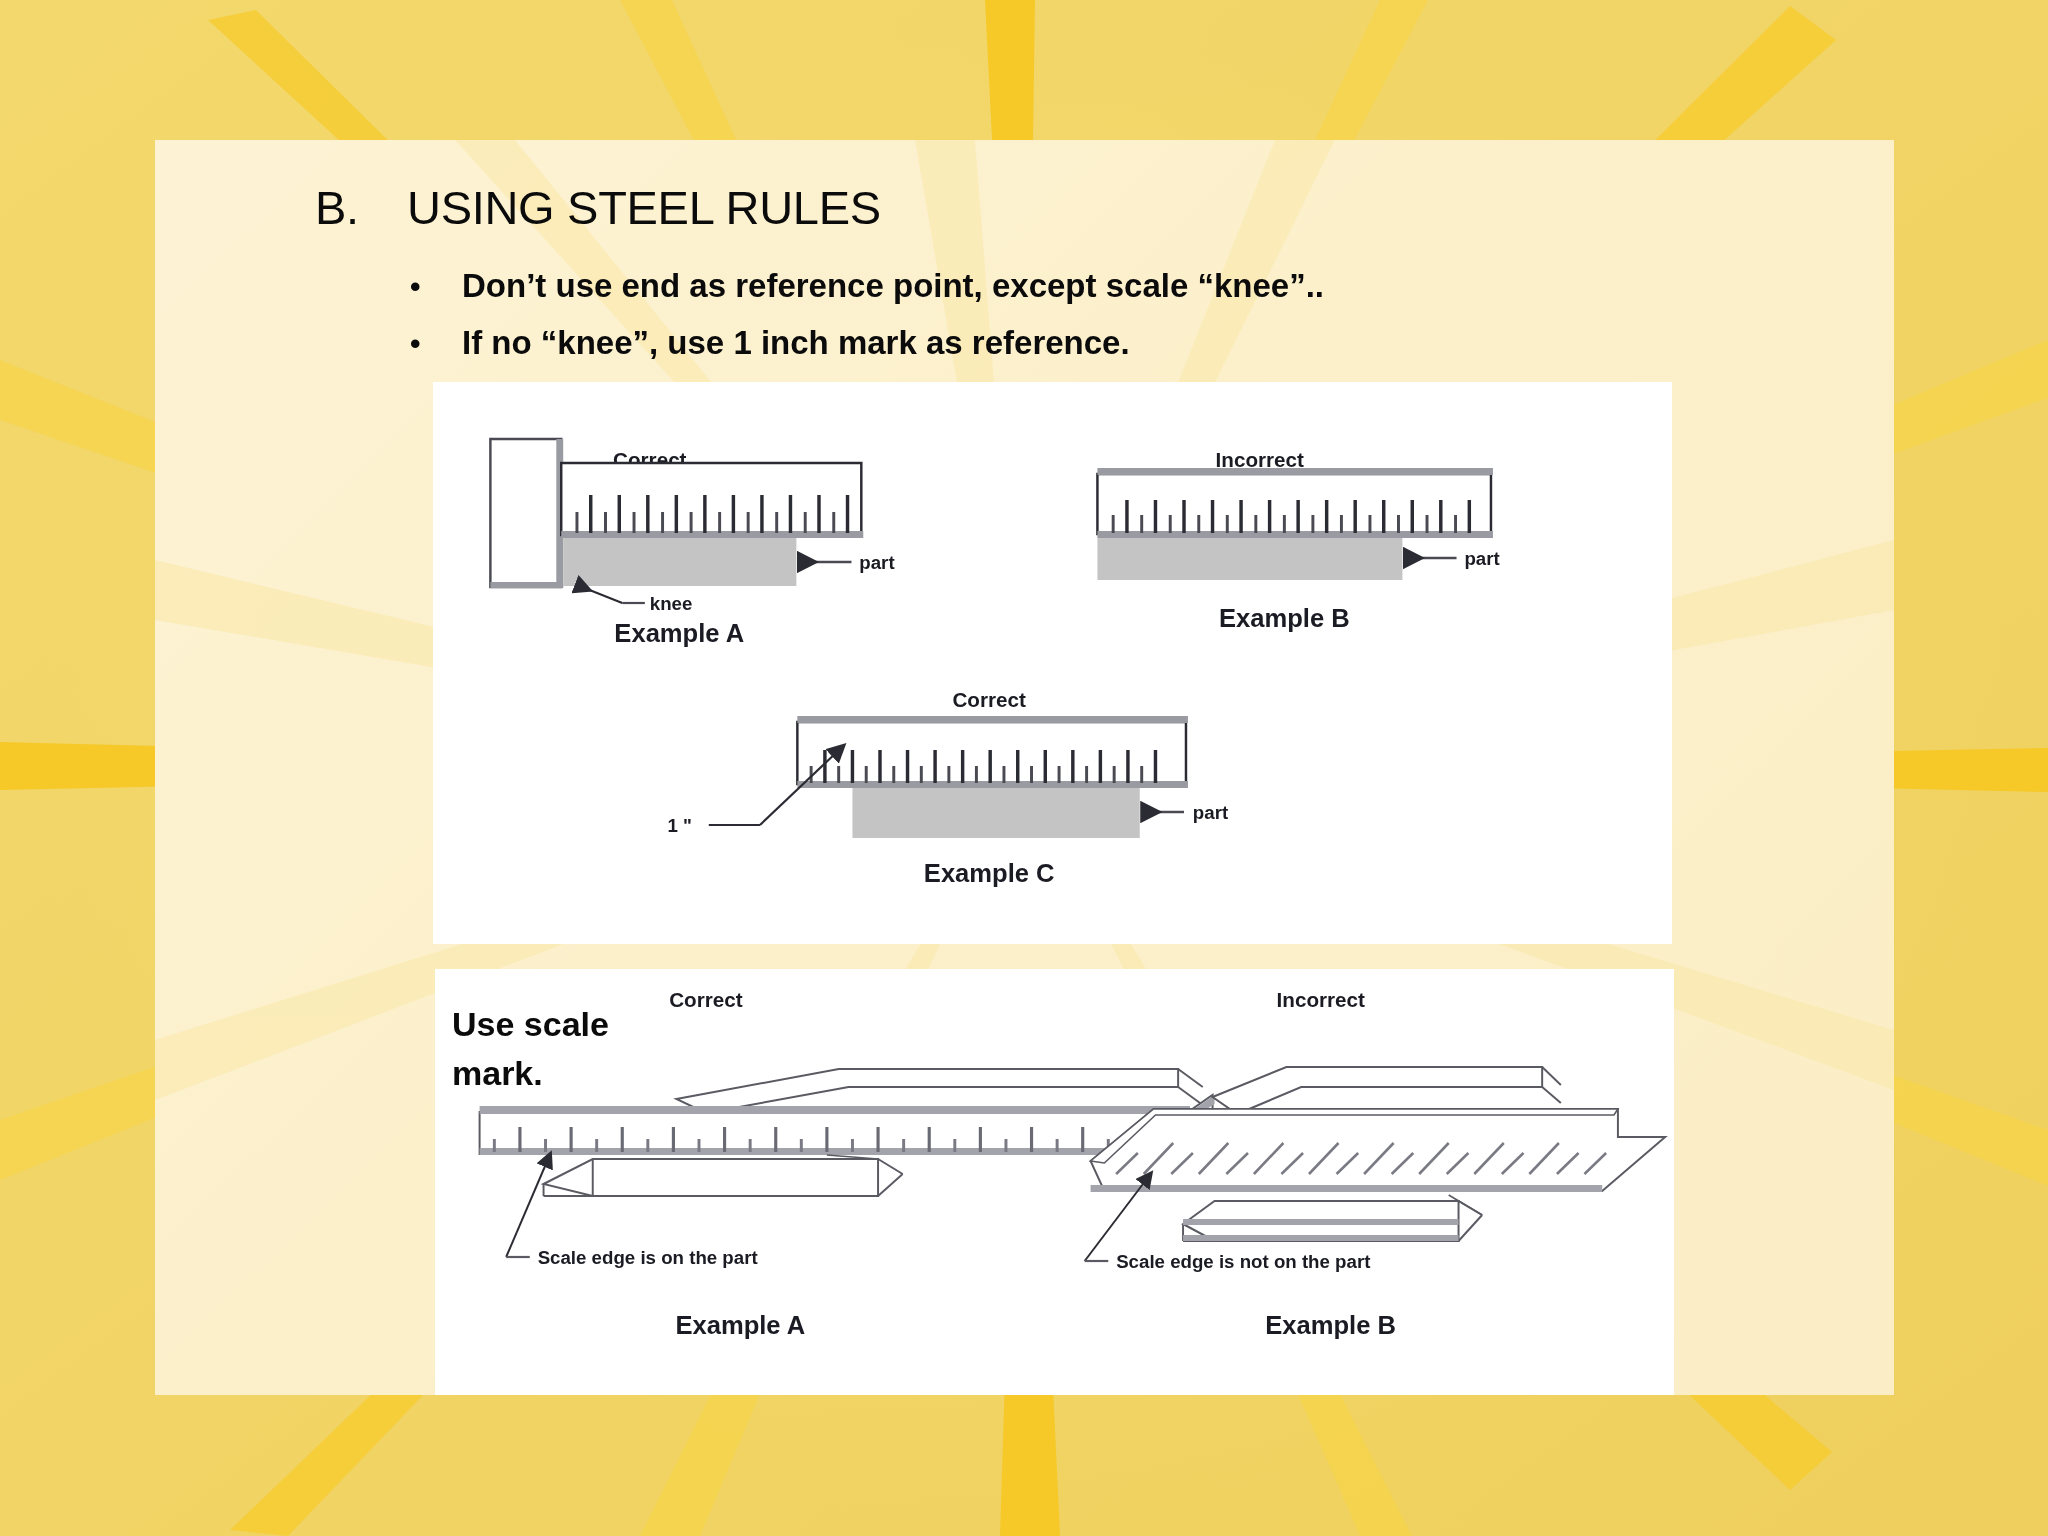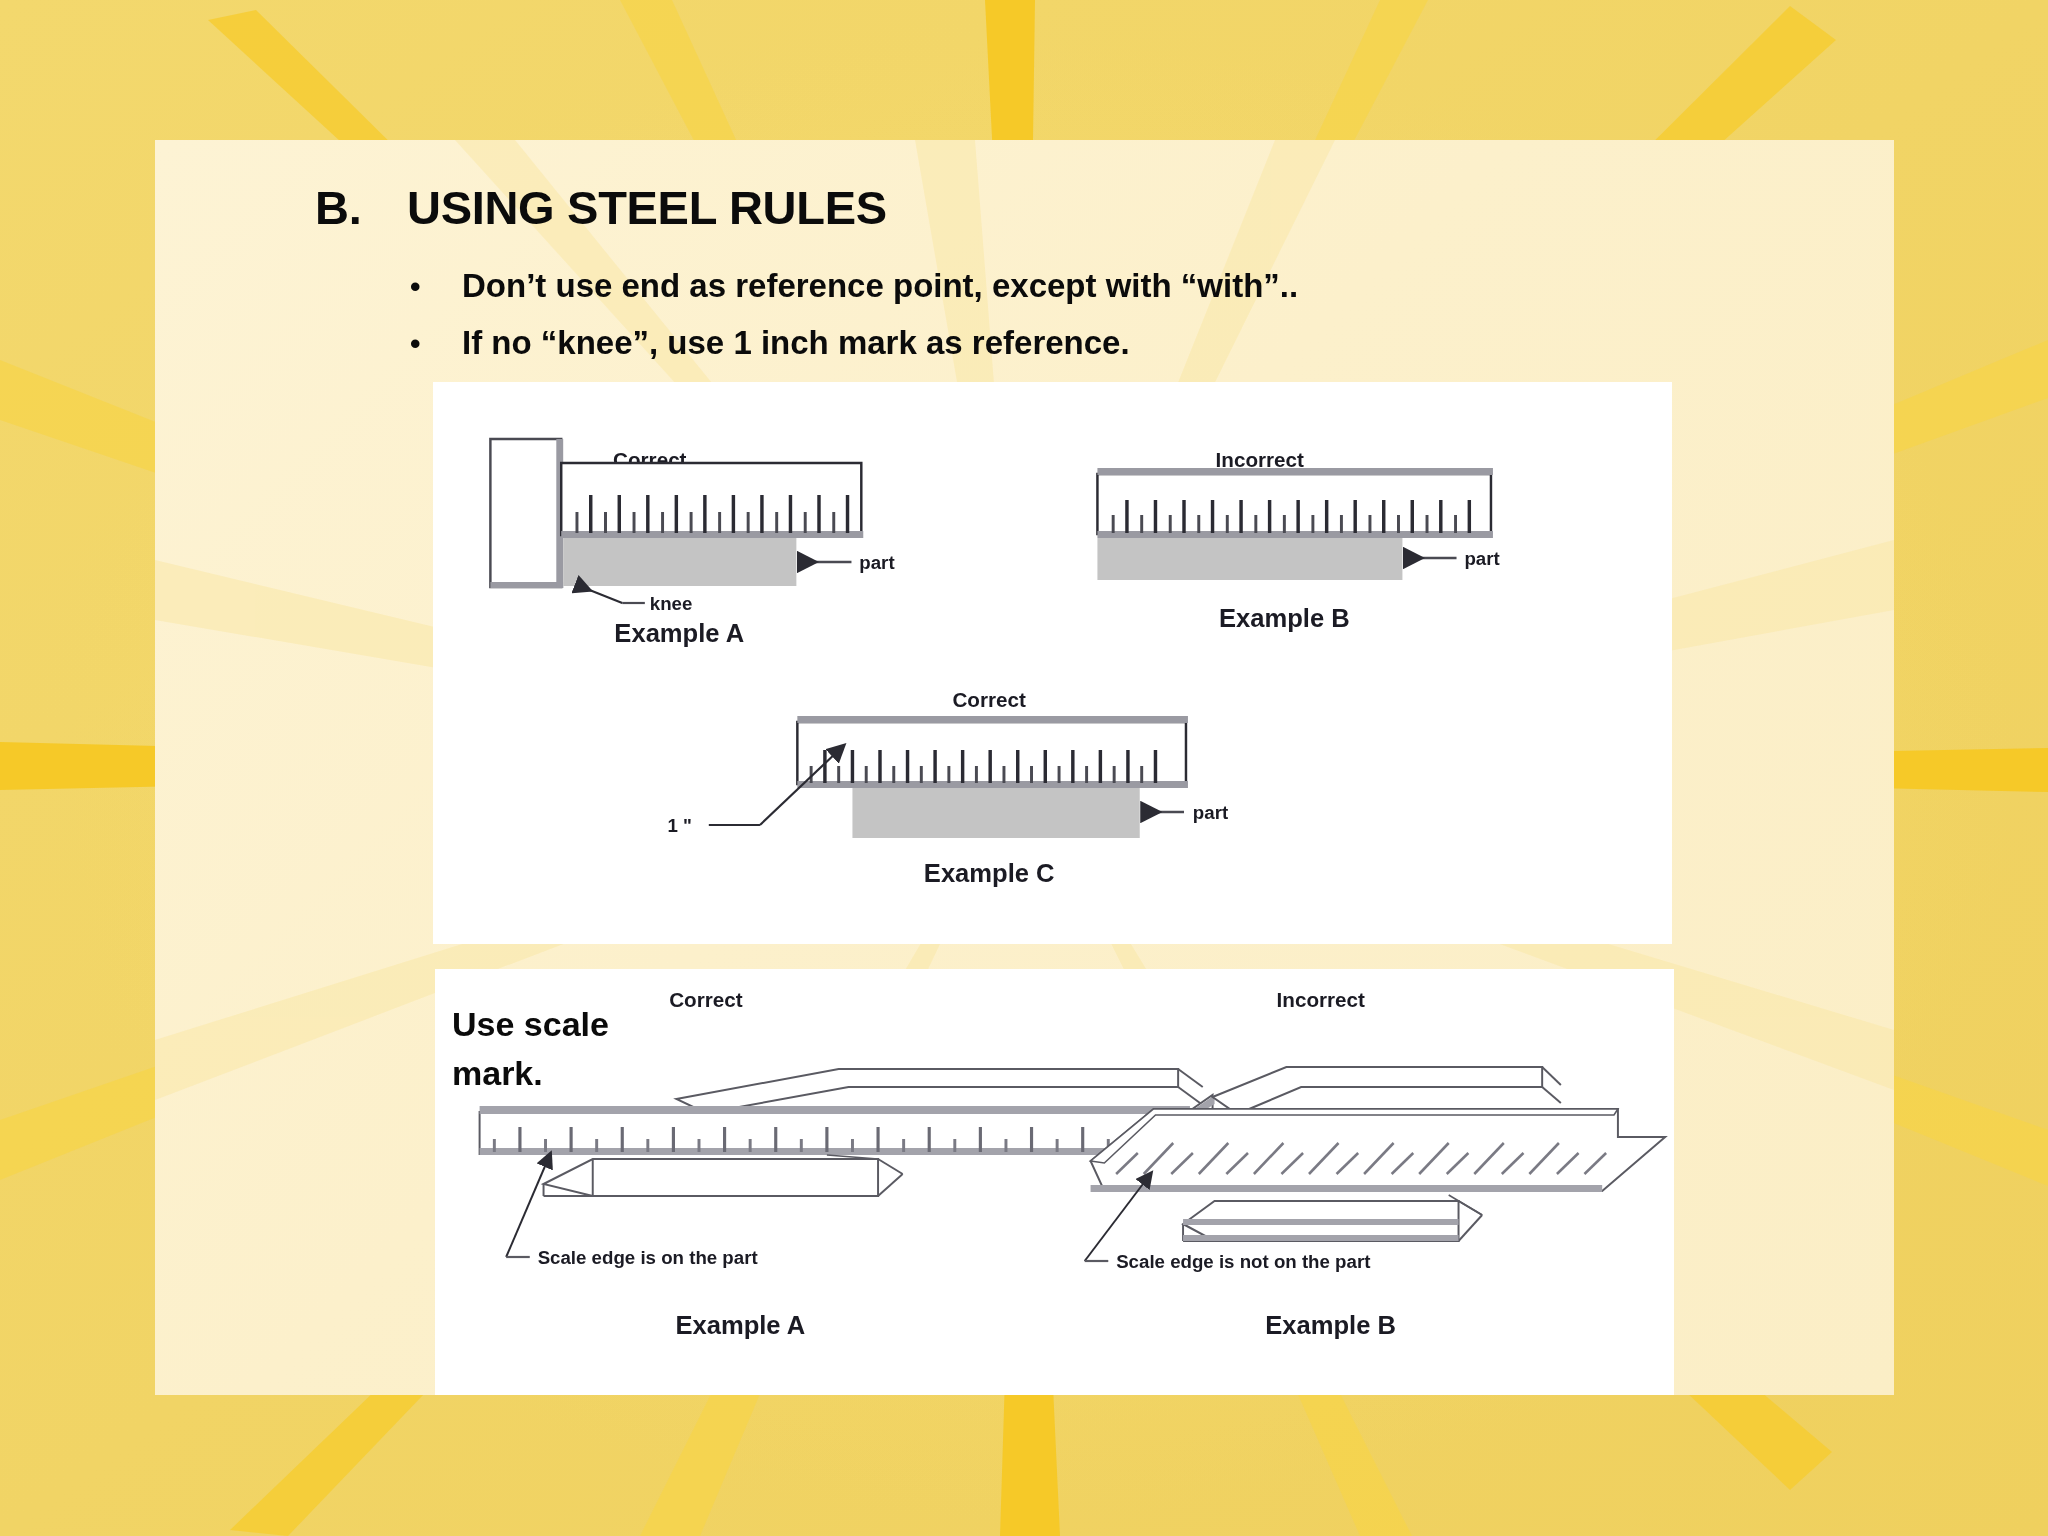--- a/index.html
+++ b/index.html
@@ -20,21 +20,21 @@
     width:1739px; height:1255px;
     background:linear-gradient(135deg,#fdf3d4 0%,#fcf0cb 45%,#fbeec6 100%);
     z-index:2;
   }
   
   .panel-rays{ position:absolute; inset:0; z-index:3; pointer-events:none; }
 
   
   .heading{
     position:absolute; left:315px; top:180px; z-index:6;
-    font-size:47px; font-weight:bold; color:#0b0b0b;
+    font-size:47px; font-weight:normal; color:#0b0b0b;
     letter-spacing:-0.3px; white-space:nowrap;
   }
   .heading .letter{ display:inline-block; width:92px; }
 
   .bullets{ position:absolute; left:410px; top:258px; z-index:6; }
   .bullet-row{
     display:flex; align-items:baseline;
     font-size:33px; font-weight:bold; color:#0b0b0b;
     line-height:56px; white-space:nowrap;
   }
@@ -129,21 +129,21 @@
   </svg>
 </div>
 
 <div class="heading">
   <span class="letter">B.</span><span>USING STEEL RULES</span>
 </div>
 
 <div class="bullets">
   <div class="bullet-row">
     <span class="bullet-dot">•</span>
-    <span>Don’t use end as reference point, except with “with”..</span>
+    <span>Don’t use end as reference point, except scale “knee”..</span>
   </div>
   <div class="bullet-row">
     <span class="bullet-dot">•</span>
     <span>If no “knee”, use 1 inch mark as reference.</span>
   </div>
 </div>
 
 <div class="fig-panel" id="panel-top">
 <svg viewBox="0 0 1239 562" preserveAspectRatio="none">
   <defs>

